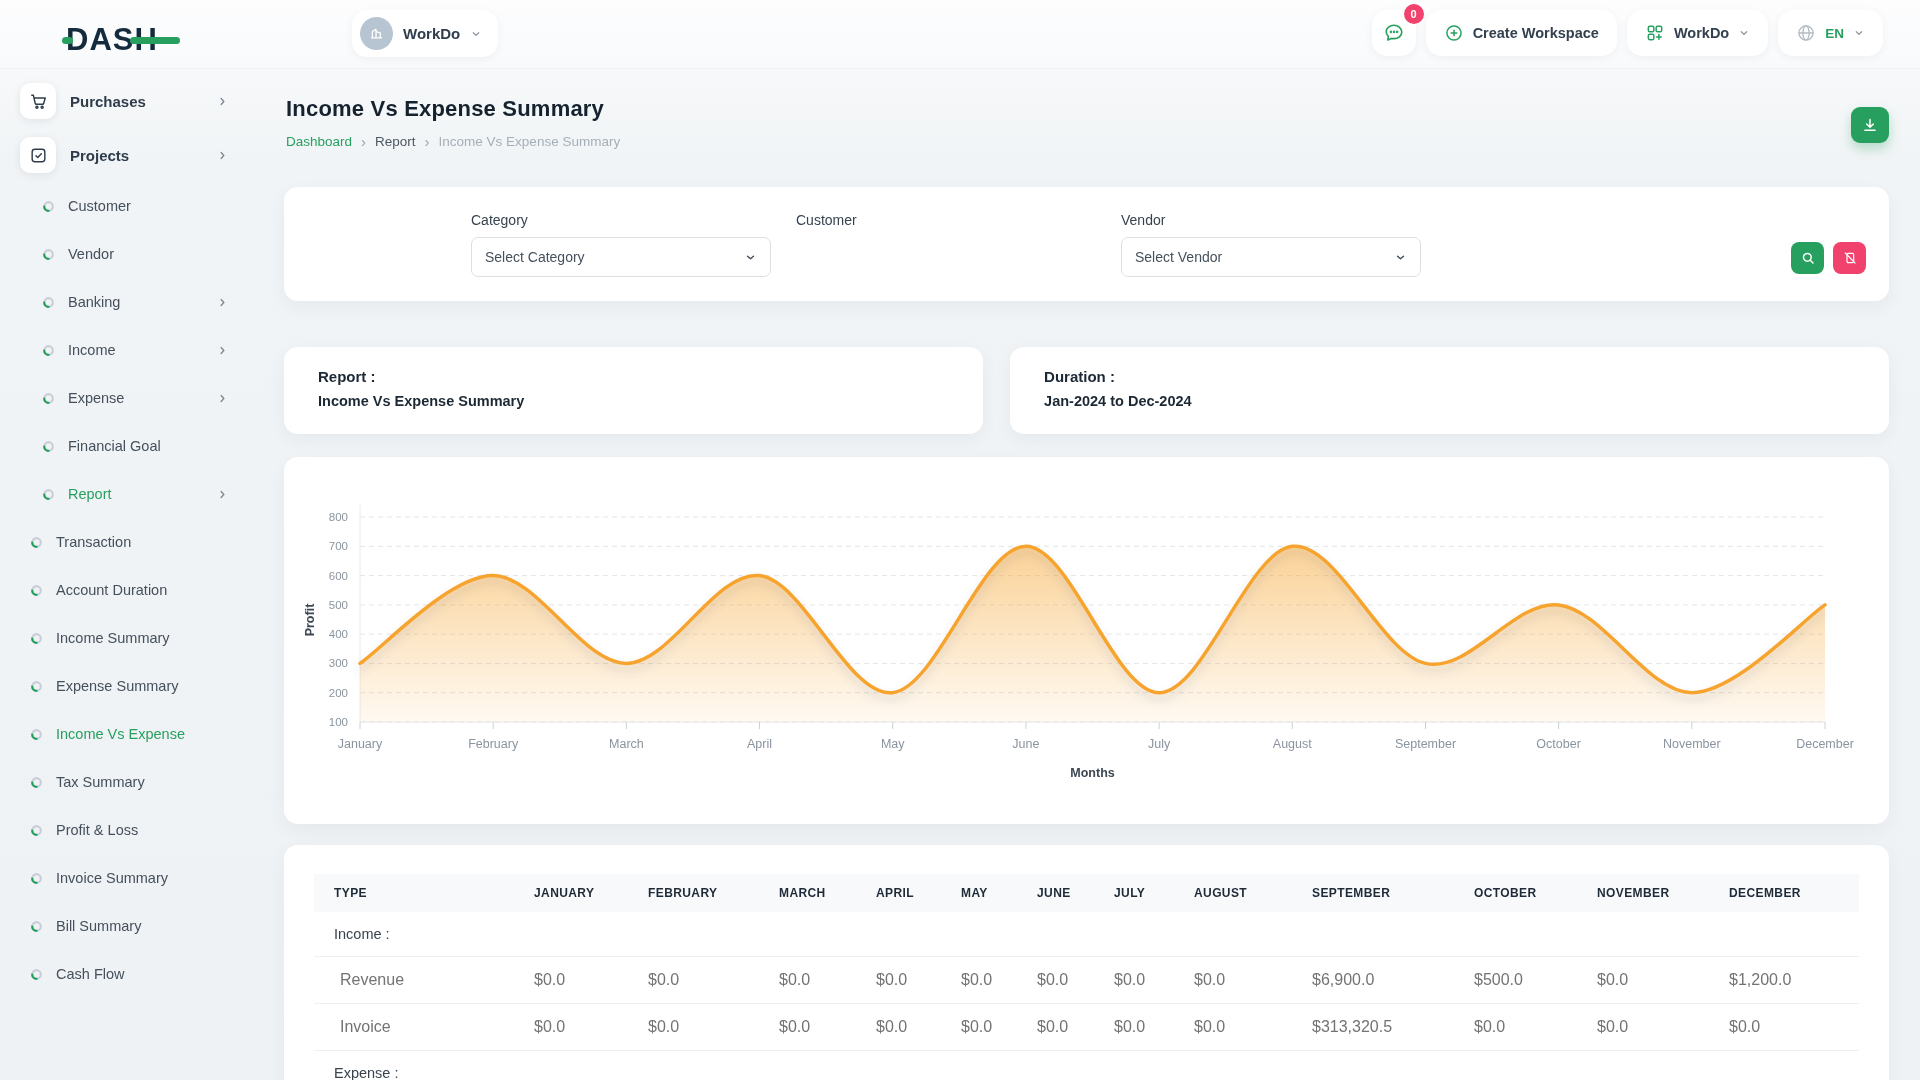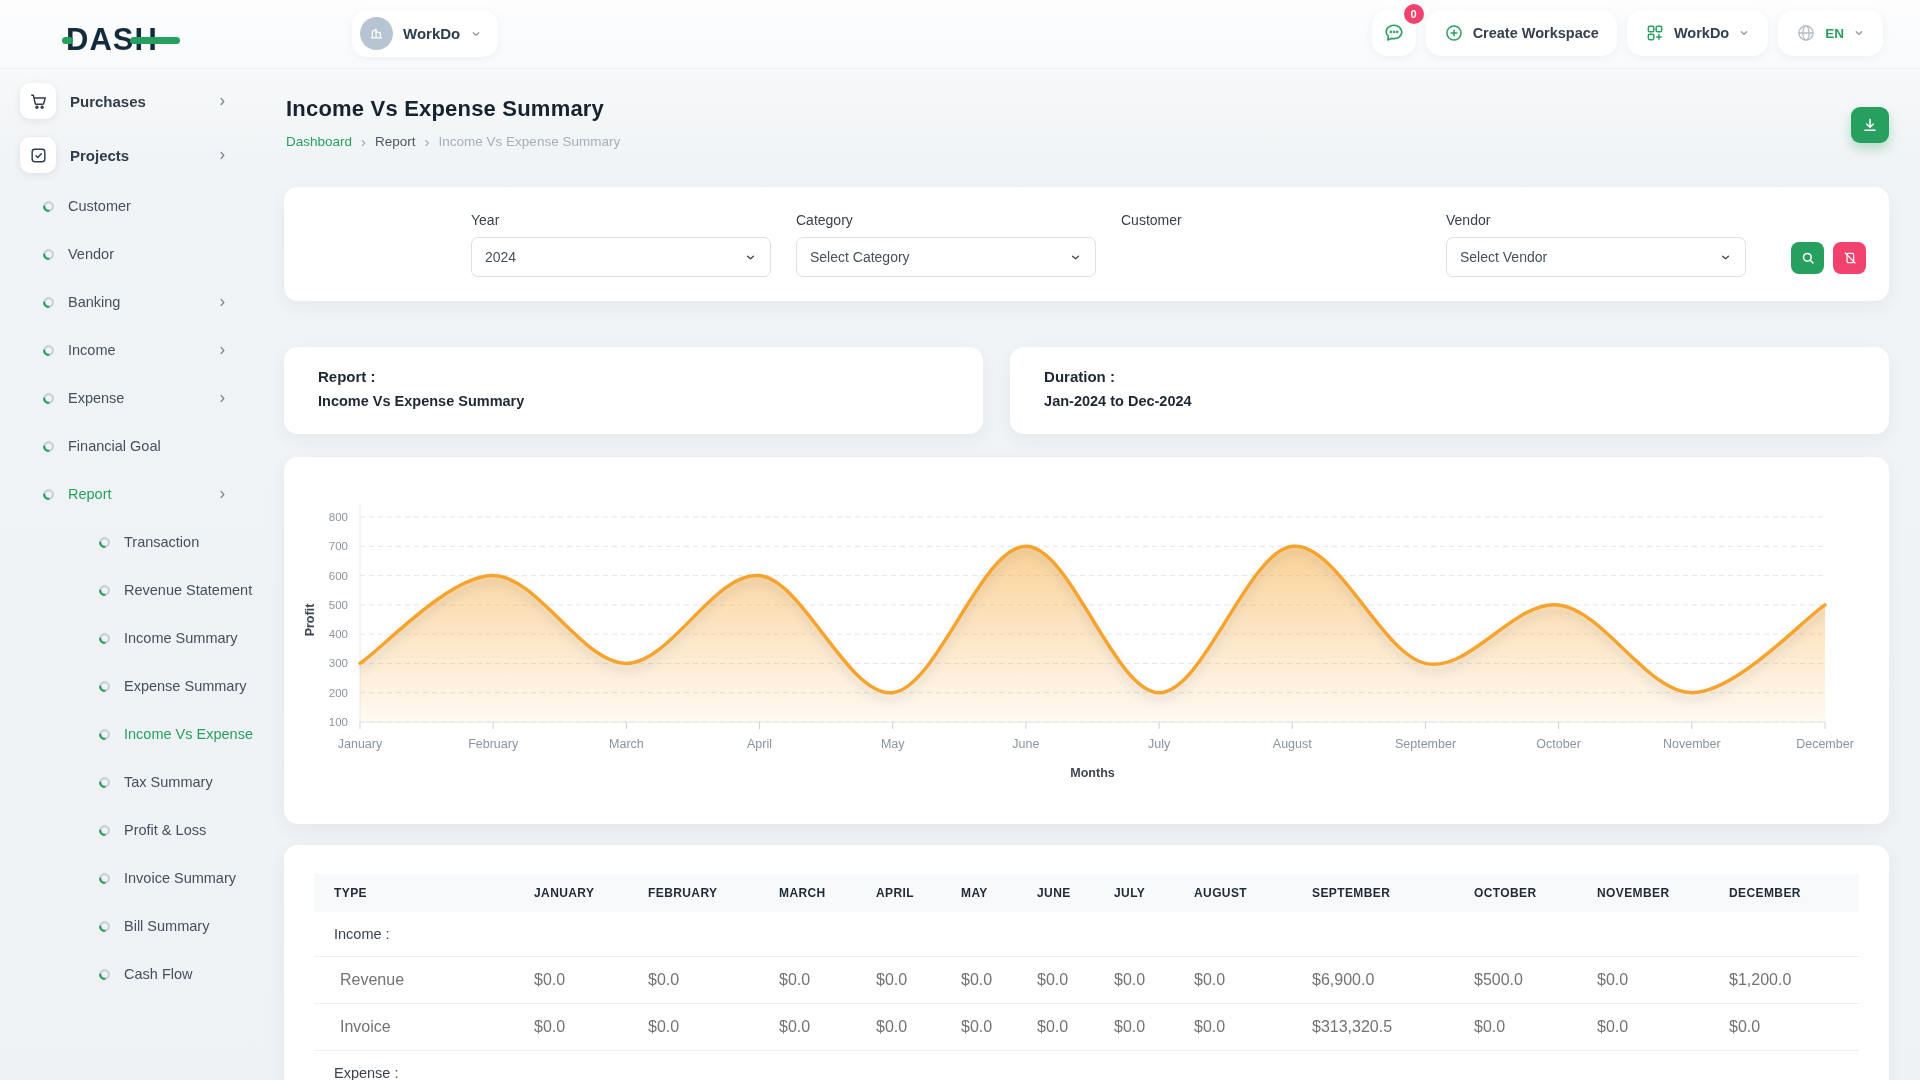--- a/index.html
+++ b/index.html
@@ -24,21 +24,21 @@
         display:flex;align-items:center;justify-content:center;color:#2e3c4b;margin-right:14px;flex:none}
   .tile svg{width:19px;height:19px}
   .nav-item .chev{position:absolute;right:26px;width:13px;height:13px;color:#7d8893}
   .lvl0.active{background:var(--primary);border-radius:12px;margin:4px 15px 4px 12px;height:50px;
         padding:0 10px;box-shadow:0 8px 16px rgba(39,160,95,.28)}
   .lvl0.active .lbl{color:#fff}
   .lvl0.active .tile{color:var(--primary);box-shadow:none}
   .lvl0.active .chev{color:#fff;right:18px}
   .lvl1,.lvl2{height:48px}
   .lvl1{padding-left:42px}
-  .lvl2{padding-left:98px}
+  .lvl2{padding-left:30px}
   .lvl1 .lbl,.lvl2 .lbl{font-size:14.5px;font-weight:500;color:#45505c}
   .donut{width:13px;height:13px;margin-right:13px;flex:none}
   .active-text .lbl{color:var(--primary)!important}
 
   
   .content{position:absolute;left:284px;top:0;width:1605px;height:1080px}
   .topbar{position:absolute;top:10px;left:0;right:6px;height:48px}
   .pill{background:#fff;border-radius:15px;box-shadow:0 2px 10px rgba(24,40,58,.05);display:flex;align-items:center}
   .ws-pill{position:absolute;left:68px;top:0;height:47px;padding:0 16px 0 8px;gap:10px;cursor:pointer}
   .avatar{width:33px;height:33px;border-radius:50%;background:#b7c5d2;display:flex;align-items:center;justify-content:center;color:#fff}
@@ -203,21 +203,21 @@
           <circle cx="7" cy="7" r="4.6" stroke="#c9cfd6" stroke-width="2.4"></circle>
           <path d="M7 11.6A4.6 4.6 0 0 1 2.4 7" stroke="#27a05f" stroke-width="2.4"></path>
         </svg>
         <span class="lbl">Transaction</span>
       </div>
       <div class="nav-item lvl2">
         <svg class="donut" viewBox="0 0 14 14" fill="none" stroke="currentColor" stroke-width="1.8" stroke-linecap="round" stroke-linejoin="round">
           <circle cx="7" cy="7" r="4.6" stroke="#c9cfd6" stroke-width="2.4"></circle>
           <path d="M7 11.6A4.6 4.6 0 0 1 2.4 7" stroke="#27a05f" stroke-width="2.4"></path>
         </svg>
-        <span class="lbl">Revenue Statement</span>
+        <span class="lbl">Account Duration</span>
       </div>
       <div class="nav-item lvl2">
         <svg class="donut" viewBox="0 0 14 14" fill="none" stroke="currentColor" stroke-width="1.8" stroke-linecap="round" stroke-linejoin="round">
           <circle cx="7" cy="7" r="4.6" stroke="#c9cfd6" stroke-width="2.4"></circle>
           <path d="M7 11.6A4.6 4.6 0 0 1 2.4 7" stroke="#27a05f" stroke-width="2.4"></path>
         </svg>
         <span class="lbl">Income Summary</span>
       </div>
       <div class="nav-item lvl2">
         <svg class="donut" viewBox="0 0 14 14" fill="none" stroke="currentColor" stroke-width="1.8" stroke-linecap="round" stroke-linejoin="round">
@@ -341,29 +341,20 @@
   </div>
 
   <button class="download-btn">
     <svg viewBox="0 0 24 24" fill="none" stroke="currentColor" stroke-width="2" stroke-linecap="round" stroke-linejoin="round">
         <path d="M12 4.5v9.8M7.6 10.6L12 15l4.4-4.4M5.2 19h13.6"></path>
       </svg>
   </button>
 
   <section class="card filter-card">
     <div class="filter-fields" id="filter-fields">
-        <div class="f-field">
-          <div class="f-label">Year</div>
-          <div class="f-select">
-            <span>2024</span>
-            <svg class="chev-sm" viewBox="0 0 24 24" fill="none" stroke="currentColor" stroke-width="1.8" stroke-linecap="round" stroke-linejoin="round">
-              <path d="M6.5 9.5l5.5 5 5.5-5" stroke-width="2.4"></path>
-            </svg>
-          </div>
-        </div>
         <div class="f-field">
           <div class="f-label">Category</div>
           <div class="f-select">
             <span>Select Category</span>
             <svg class="chev-sm" viewBox="0 0 24 24" fill="none" stroke="currentColor" stroke-width="1.8" stroke-linecap="round" stroke-linejoin="round">
               <path d="M6.5 9.5l5.5 5 5.5-5" stroke-width="2.4"></path>
             </svg>
           </div>
         </div>
         <div class="f-field">

